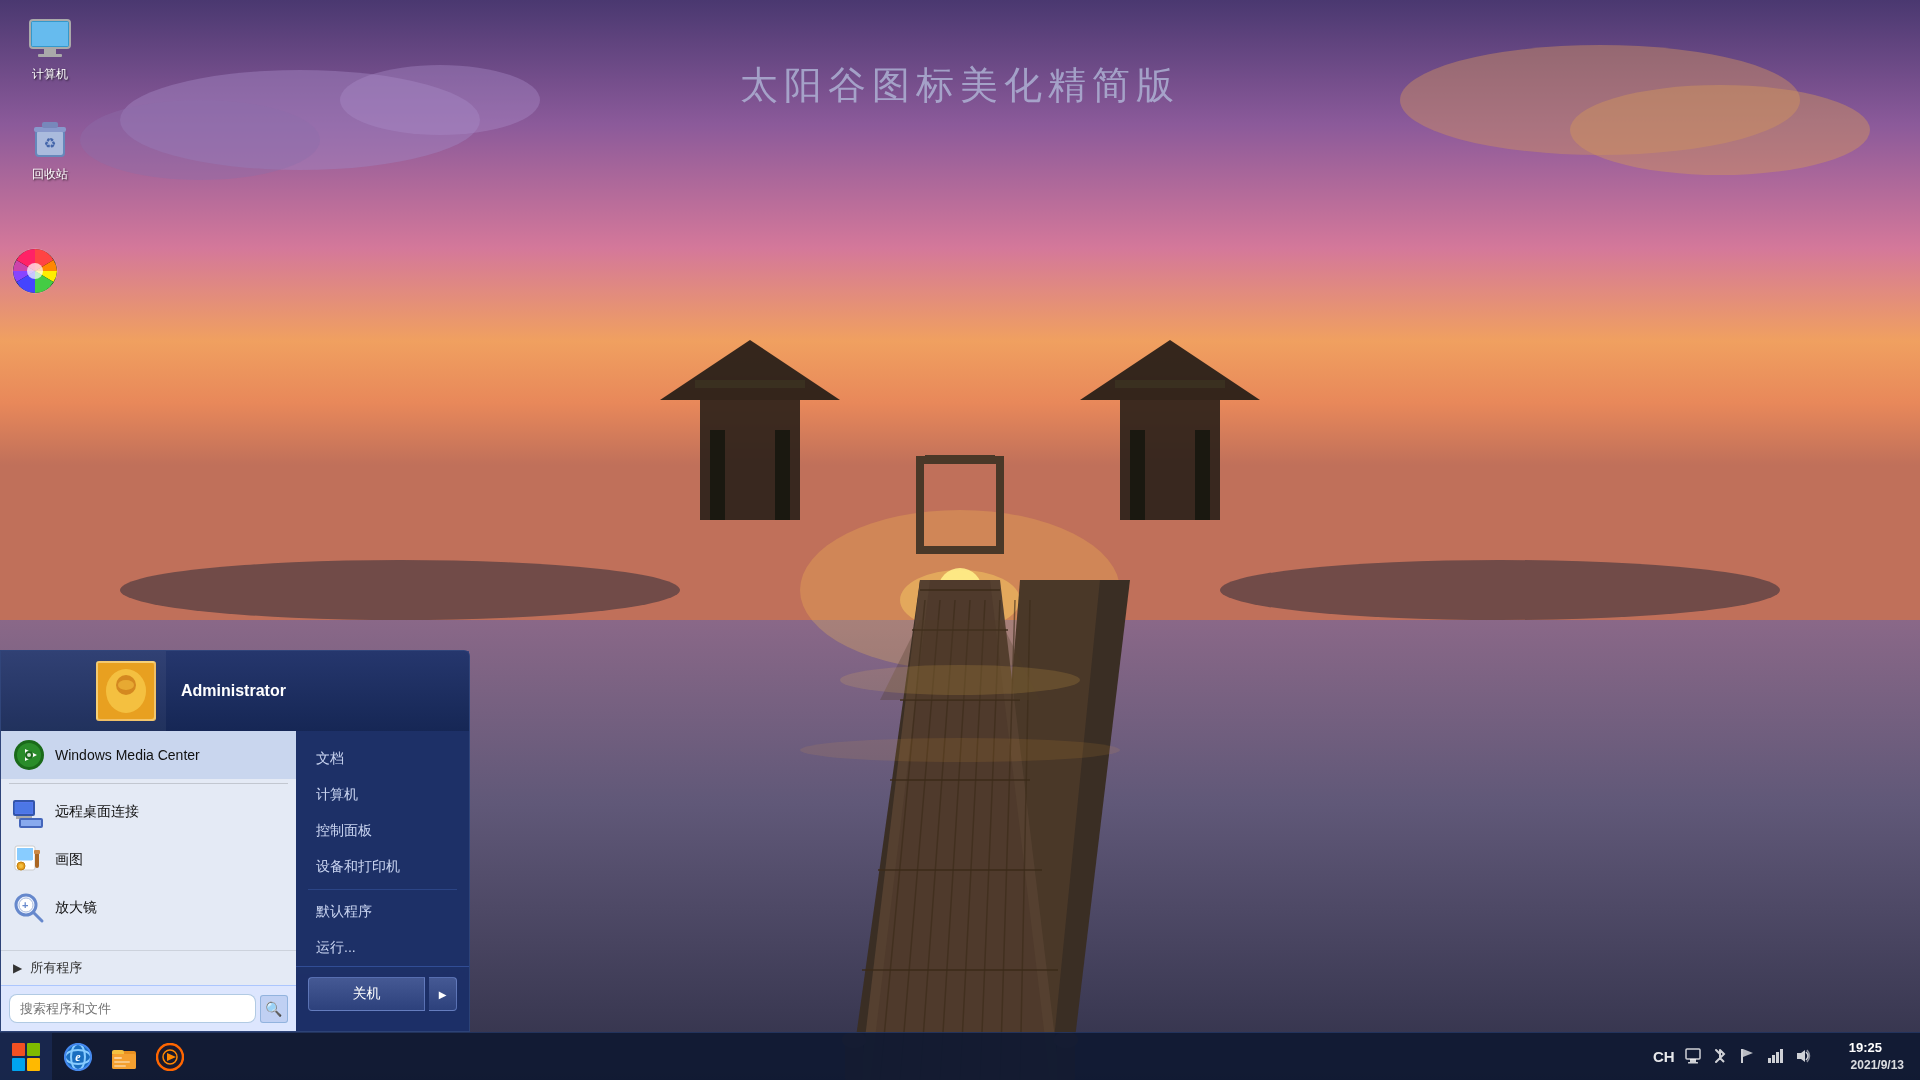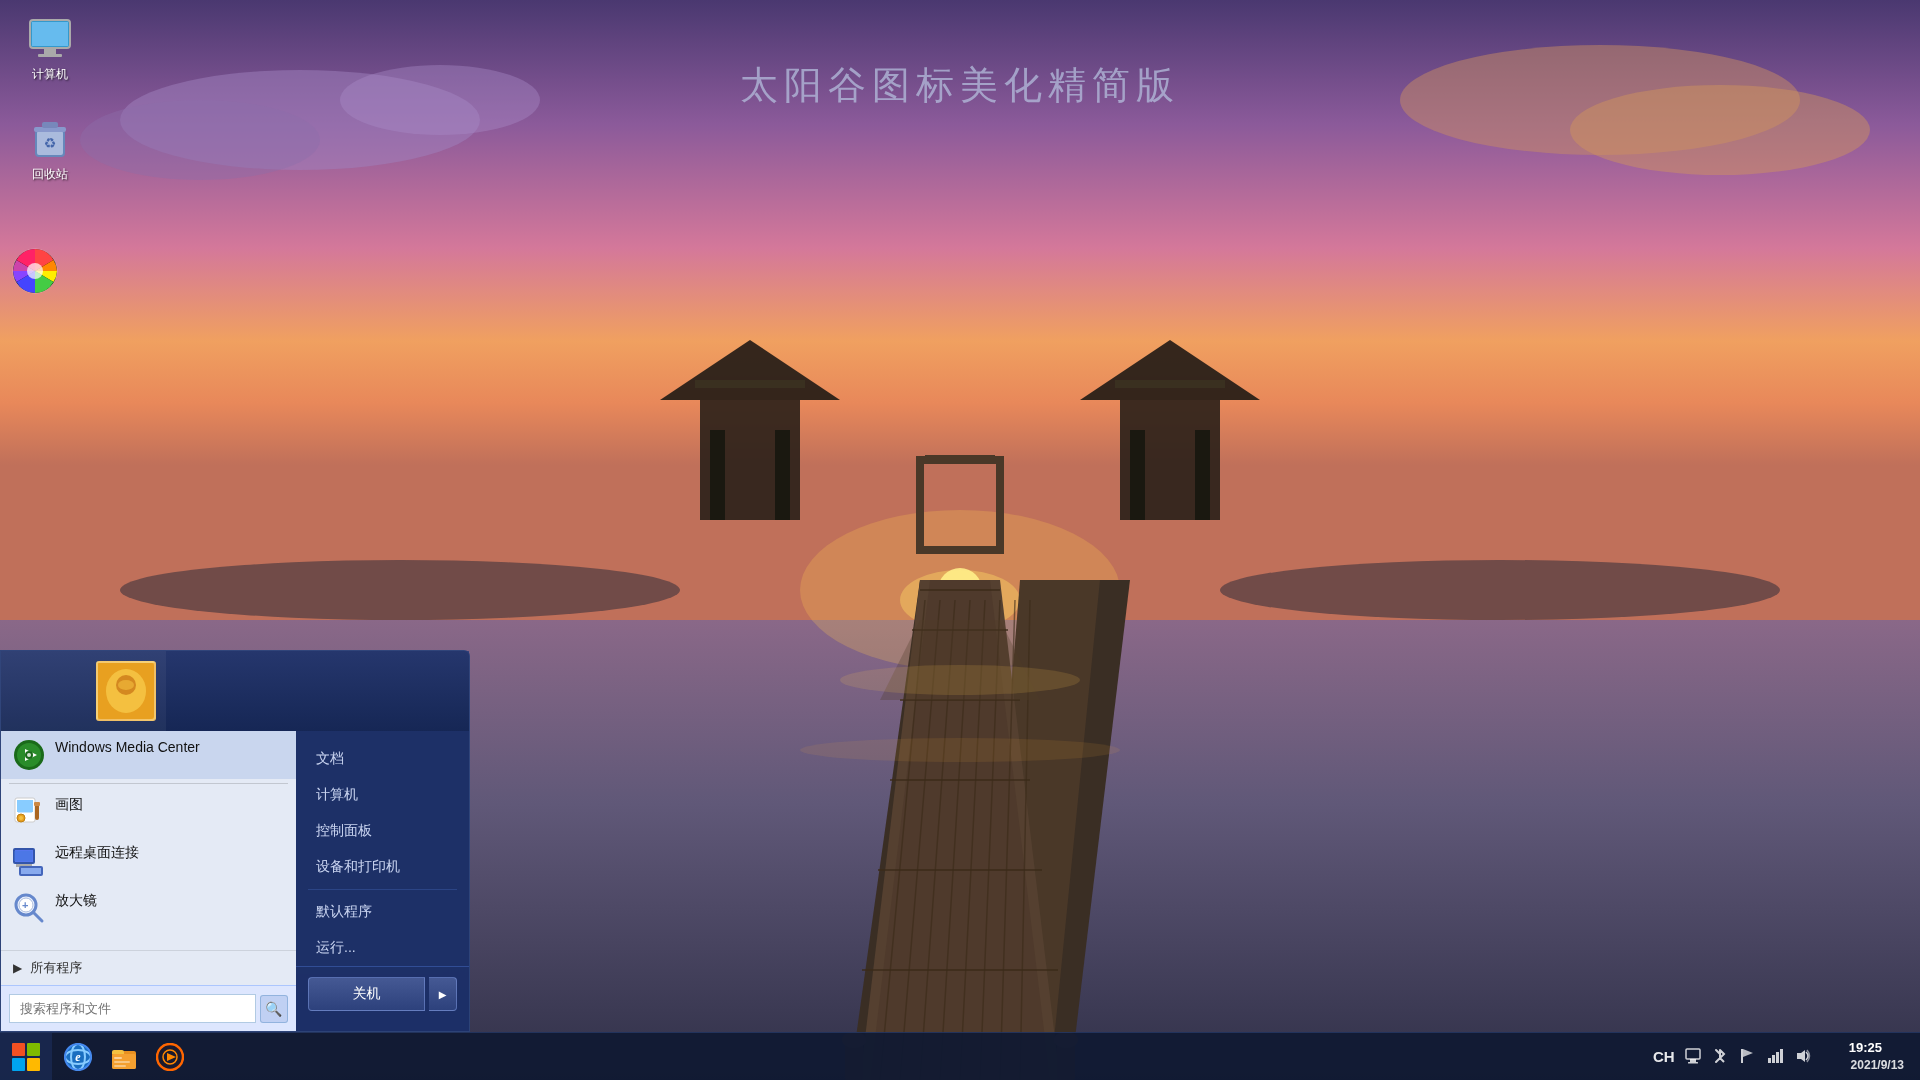--- a/index.html
+++ b/index.html
@@ -113,20 +113,21 @@
     
     #start-left {
       width: 295px;
       background: rgba(240, 245, 255, 0.95);
       display: flex;
       flex-direction: column;
     }
 
     .menu-item {
       display: flex;
+      align-items: center;
       padding: 8px 12px;
       cursor: pointer;
       color: #111;
       font-size: 14px;
     }
     .menu-item.highlighted {
       background: rgba(50,100,200,0.15);
     }
     .menu-item .item-icon {
       width: 32px; height: 32px;
@@ -159,21 +160,21 @@
       height: 46px;
       background: rgba(220,230,255,0.9);
       border-top: 1px solid rgba(100,150,255,0.4);
       display: flex;
       align-items: center;
       padding: 0 8px;
     }
     #search-input {
       flex: 1;
       border: 1px solid rgba(100,150,200,0.5);
-      border-radius: 0;
+      border-radius: 8px;
       padding: 6px 10px;
       font-size: 13px;
       background: white;
       color: #888;
       outline: none;
     }
     #search-btn {
       width: 28px; height: 28px;
       background: rgba(80,120,200,0.2);
       border: 1px solid rgba(100,150,200,0.5);
@@ -502,20 +503,23 @@
     <div id="user-photo-area">
       <div id="user-photo">
         <svg width="56" height="56" viewBox="0 0 56 56">
           <rect width="56" height="56" rx="3" fill="#e8a020"></rect>
           <ellipse cx="28" cy="28" rx="20" ry="22" fill="#f4c040"></ellipse>
           <circle cx="28" cy="22" r="10" fill="#d48820"></circle>
           <ellipse cx="28" cy="22" rx="8" ry="5" fill="#f4c040" opacity="0.6"></ellipse>
         </svg>
       </div>
     </div>
+    <div id="user-name-area">
+      <span>Administrator</span>
+    </div>
   </div>
 
   <div id="start-menu-body">
 
     <div id="start-left">
 
       <div class="menu-item highlighted">
         <div class="item-icon">
           <svg width="32" height="32" viewBox="0 0 32 32">
             <circle cx="16" cy="16" r="15" fill="#1a6a1a"></circle>
@@ -524,53 +528,53 @@
             <circle cx="16" cy="16" r="4" fill="#1a6a1a"></circle>
             <circle cx="16" cy="16" r="2" fill="white" opacity="0.8"></circle>
           </svg>
         </div>
         <span>Windows Media Center</span>
       </div>
 
       <div class="menu-divider"></div>
 
 
+
+      <div class="menu-item">
+        <div class="item-icon">
+          <svg width="32" height="32" viewBox="0 0 32 32">
+            <rect x="0" y="4" width="22" height="16" rx="2" fill="#3355aa"></rect>
+            <rect x="2" y="6" width="18" height="12" fill="#5577ee"></rect>
+            <rect x="3" y="20" width="16" height="3" fill="#aaa"></rect>
+            <rect x="6" y="22" width="24" height="10" rx="2" fill="#4466bb"></rect>
+            <rect x="8" y="24" width="20" height="6" fill="#88aaee"></rect>
+            <rect x="1" y="7" width="18" height="10" fill="#4477dd" opacity="0.5"></rect>
+          </svg>
+        </div>
+        <span>远程桌面连接</span>
+      </div>
 
       <div class="menu-item">
         <div class="item-icon">
           <svg width="32" height="32" viewBox="0 0 32 32">
             <rect x="2" y="2" width="20" height="24" rx="2" fill="white" stroke="#ccc" stroke-width="1"></rect>
             <rect x="4" y="4" width="16" height="12" fill="#88ccff"></rect>
             <circle cx="8" cy="22" r="4" fill="#e8a020" stroke="#c08010" stroke-width="1"></circle>
             <rect x="22" y="8" width="4" height="16" rx="2" fill="#aa6622"></rect>
             <rect x="21" y="6" width="6" height="4" rx="1" fill="#cc8844"></rect>
             <circle cx="8" cy="22" r="2" fill="#f4c040"></circle>
             <rect x="5" y="15" width="14" height="2" fill="#88ccff" opacity="0.5"></rect>
           </svg>
         </div>
         <span>画图</span>
       </div>
 
       <div class="menu-item">
         <div class="item-icon">
           <svg width="32" height="32" viewBox="0 0 32 32">
-            <rect x="0" y="4" width="22" height="16" rx="2" fill="#3355aa"></rect>
-            <rect x="2" y="6" width="18" height="12" fill="#5577ee"></rect>
-            <rect x="3" y="20" width="16" height="3" fill="#aaa"></rect>
-            <rect x="6" y="22" width="24" height="10" rx="2" fill="#4466bb"></rect>
-            <rect x="8" y="24" width="20" height="6" fill="#88aaee"></rect>
-            <rect x="1" y="7" width="18" height="10" fill="#4477dd" opacity="0.5"></rect>
-          </svg>
-        </div>
-        <span>远程桌面连接</span>
-      </div>
-
-      <div class="menu-item">
-        <div class="item-icon">
-          <svg width="32" height="32" viewBox="0 0 32 32">
             <circle cx="13" cy="13" r="10" fill="#eef4ff" stroke="#6688cc" stroke-width="3"></circle>
             <circle cx="13" cy="13" r="7" fill="white" stroke="#aabbdd" stroke-width="1"></circle>
             <line x1="20" y1="20" x2="29" y2="29" stroke="#6688cc" stroke-width="3" stroke-linecap="round"></line>
             <text x="9" y="17" font-size="11" fill="#6688cc" font-weight="bold">+</text>
           </svg>
         </div>
         <span>放大镜</span>
       </div>
 
       <div id="all-programs">

